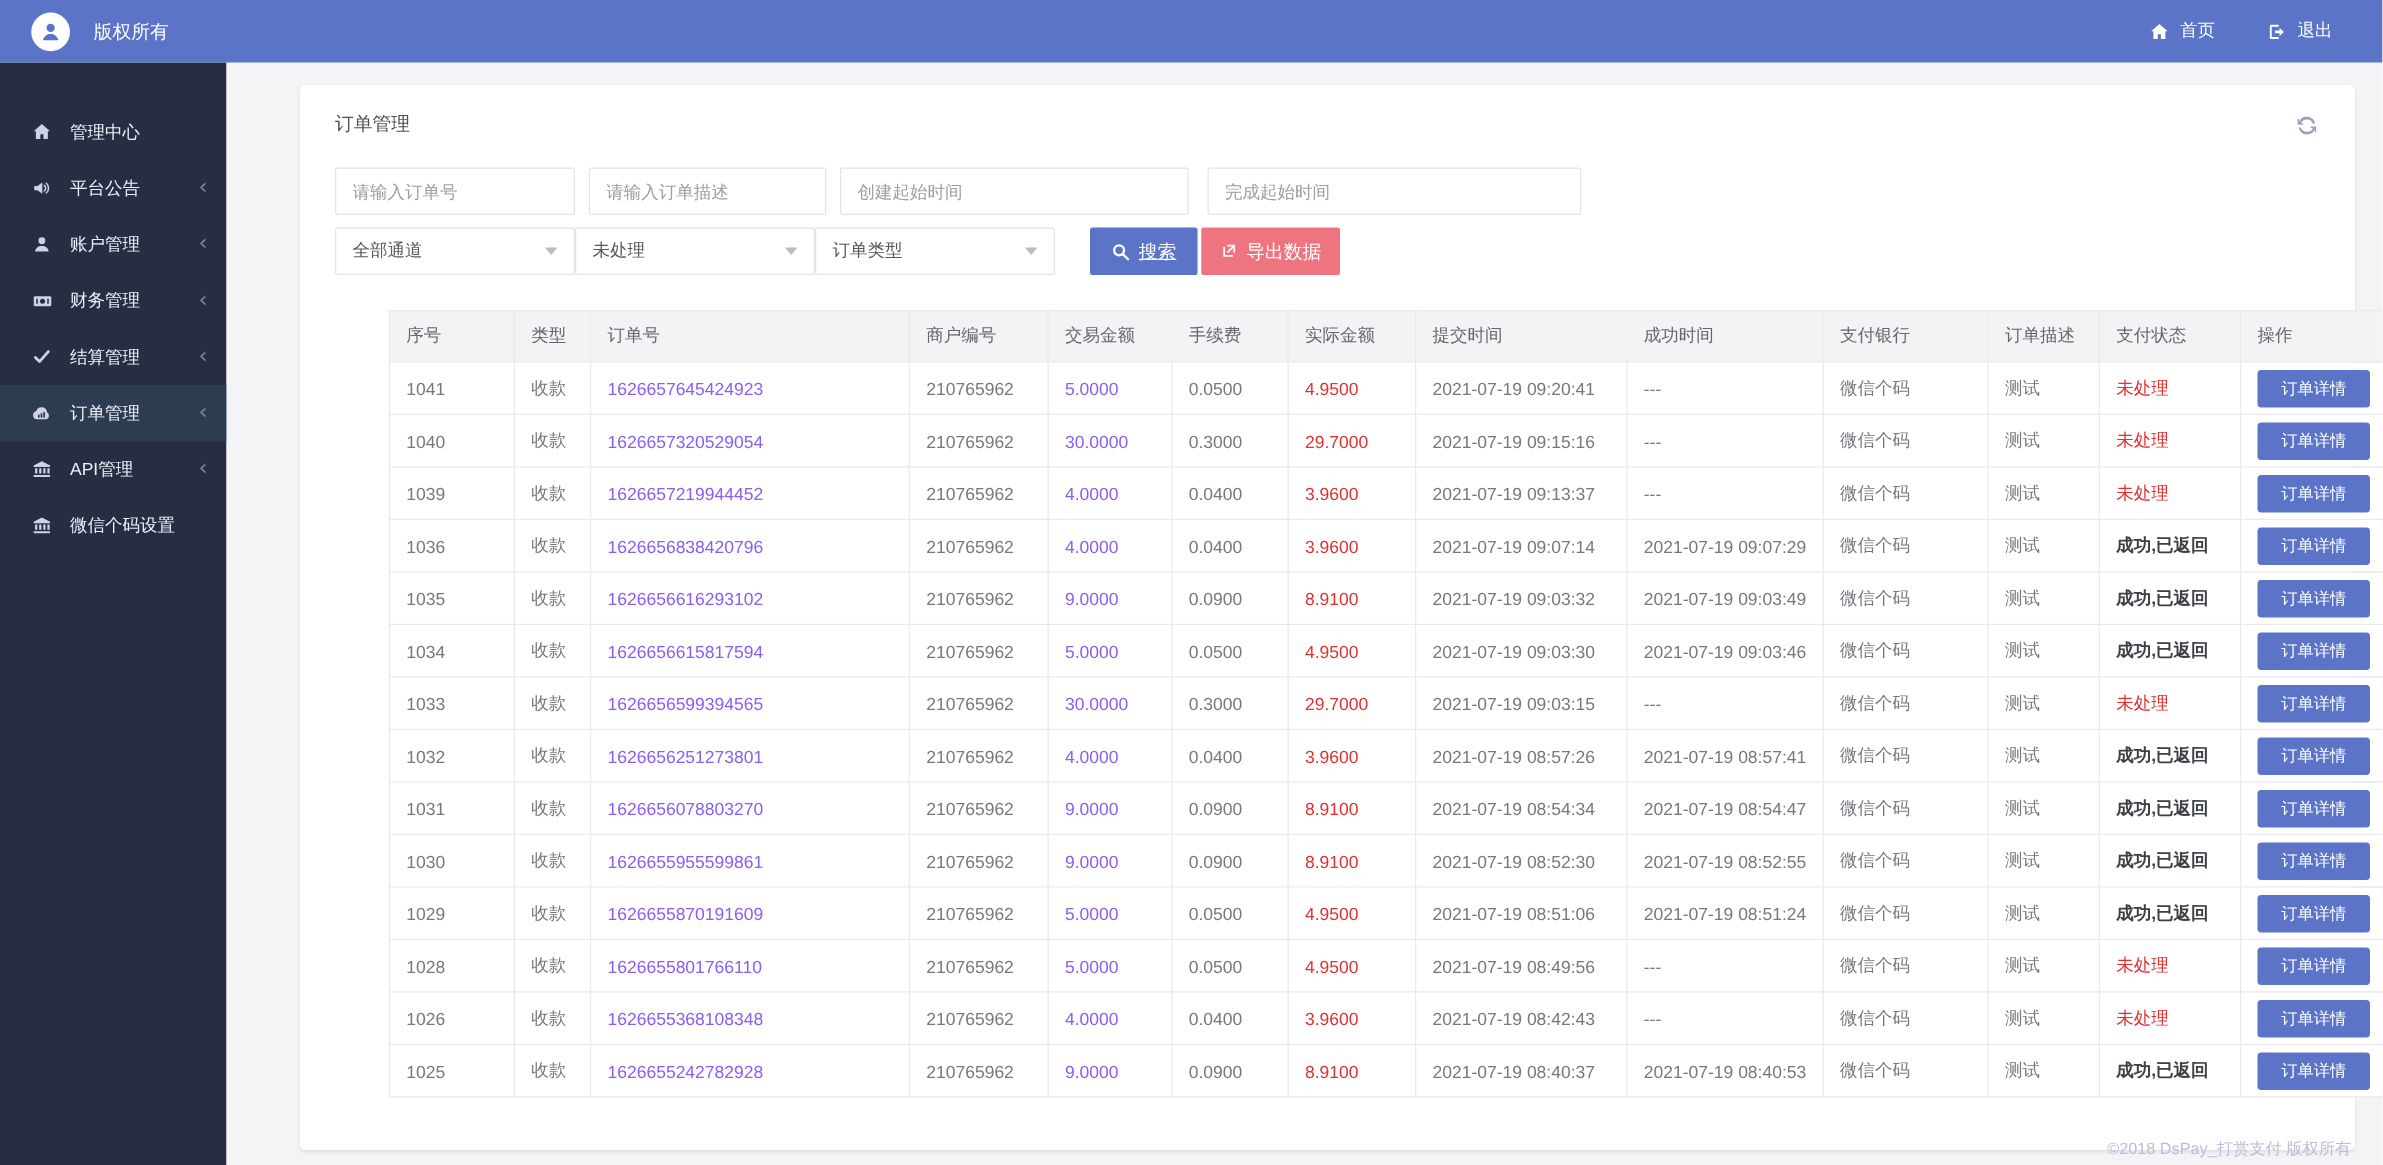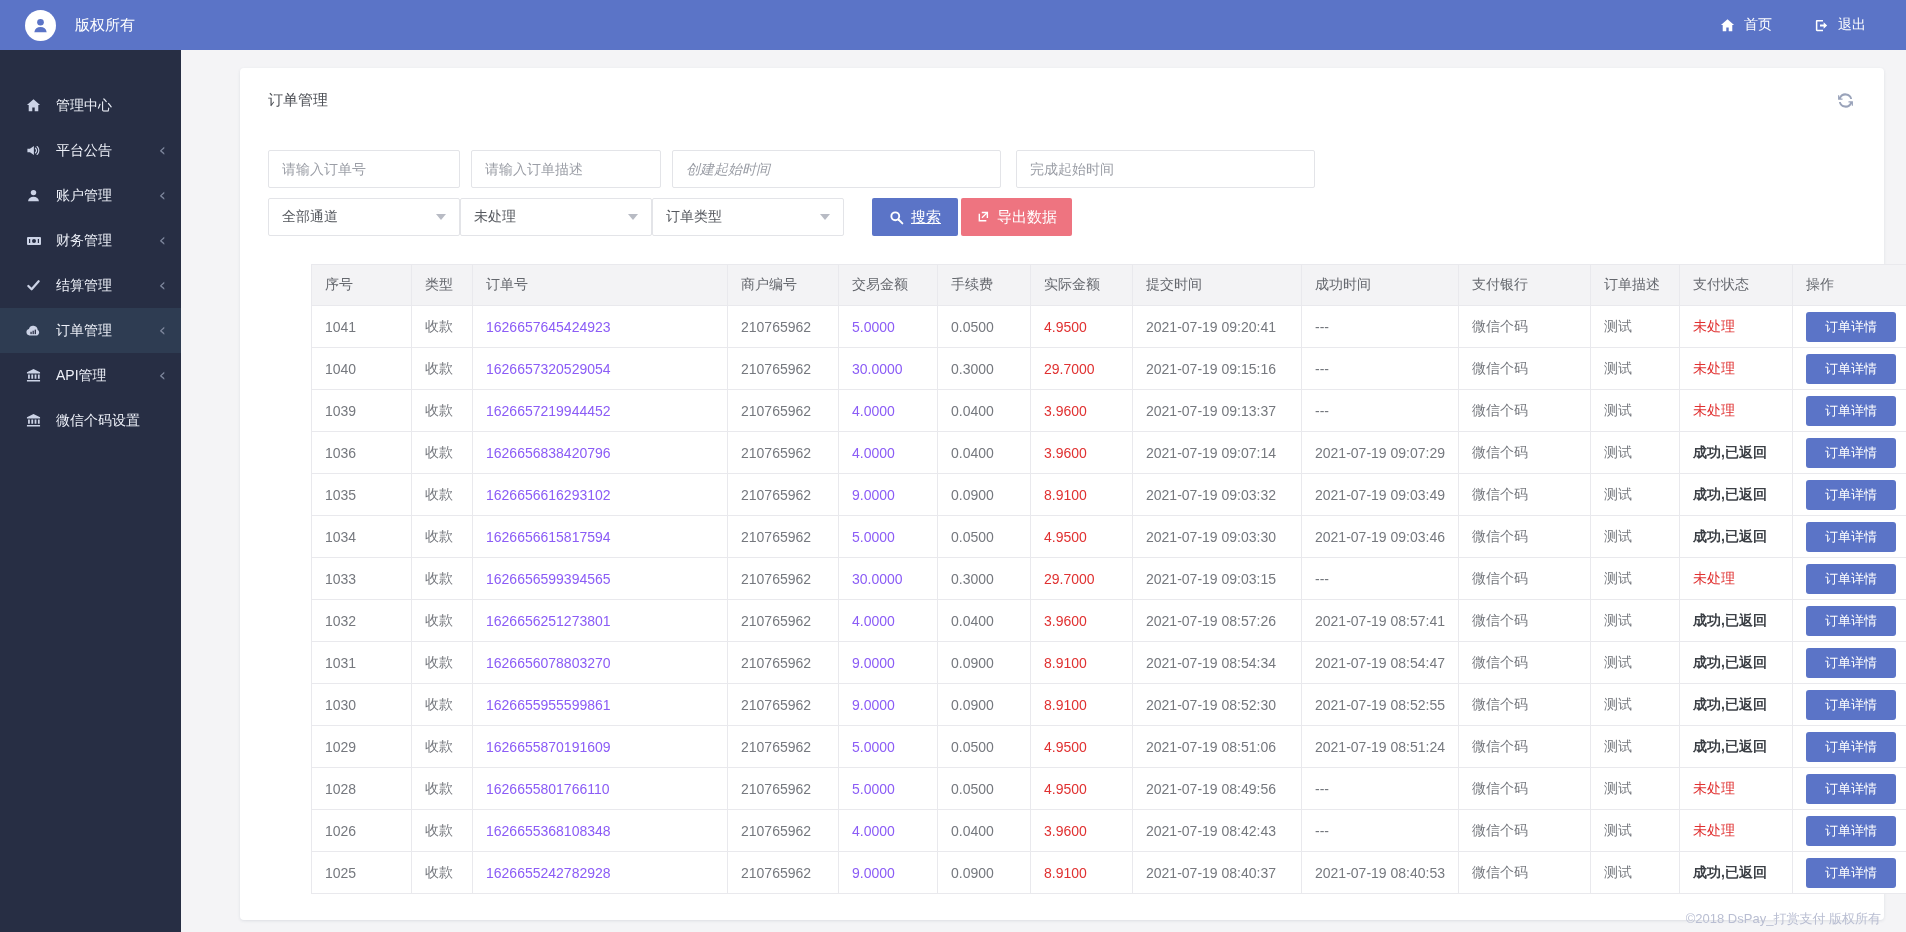--- a/index.html
+++ b/index.html
@@ -28,24 +28,24 @@
   
   .main { position:absolute; left:181px; top:50px; right:0; bottom:0; padding:18px 22px 0 59px; }
   .card { background:#fff; border-radius:4px; box-shadow:0 1px 3px rgba(60,70,100,.12);
     padding:22px 28px 18px; min-height:852px; }
   .card-head { display:flex; align-items:center; justify-content:space-between; }
   .card-title { font-size:15px; color:#4c4f55; line-height:20px; }
   .refresh-btn { color:#9aa3ba; display:flex; cursor:pointer; padding-right:2px; }
   
   .frow1 { display:flex; gap:11px; margin-top:24px; }
   .frow1 input { height:38px; border:1px solid #e3e4e8; border-radius:2px; padding:0 13px;
-    font-size:14px; color:#7f1d1d; outline:none; font-family:inherit; background:#fff;margin-top:16px; }
+    font-size:14px; color:#7f1d1d; outline:none; font-family:inherit; background:#fff; }
   .frow1 input::placeholder { color:#9b9ea6; }
   .in-orderno { width:192px; } .in-orderdesc { width:190px; }
-  .in-createtime { width:329px;font-style:italic; } .in-finishtime { width:299px; margin-left:4px; }
+  .in-createtime { width:279px; } .in-finishtime { width:299px; margin-left:4px; }
   .frow2 { display:flex; align-items:center; margin-top:10px; }
   .sel { width:192px; height:38px; border:1px solid #e3e4e8; border-radius:2px; background:#fff;
     display:flex; align-items:center; justify-content:space-between; padding:0 13px; color:#55585e; cursor:pointer; }
   .caret { width:0; height:0; border-left:5px solid transparent; border-right:5px solid transparent;
     border-top:6px solid #b8bbc4; }
   .btn { height:38px; border:none; border-radius:2px; color:#fff; font-size:15px; font-family:inherit;
     display:flex; align-items:center; gap:7px; cursor:pointer; }
   .btn-search { background:#5b74c7; padding:0 17px; margin-left:28px;text-decoration:underline; }
   .btn-export { background:#ee7480; padding:0 15px; margin-left:3px; }
   .btn .bicon { display:flex; }

